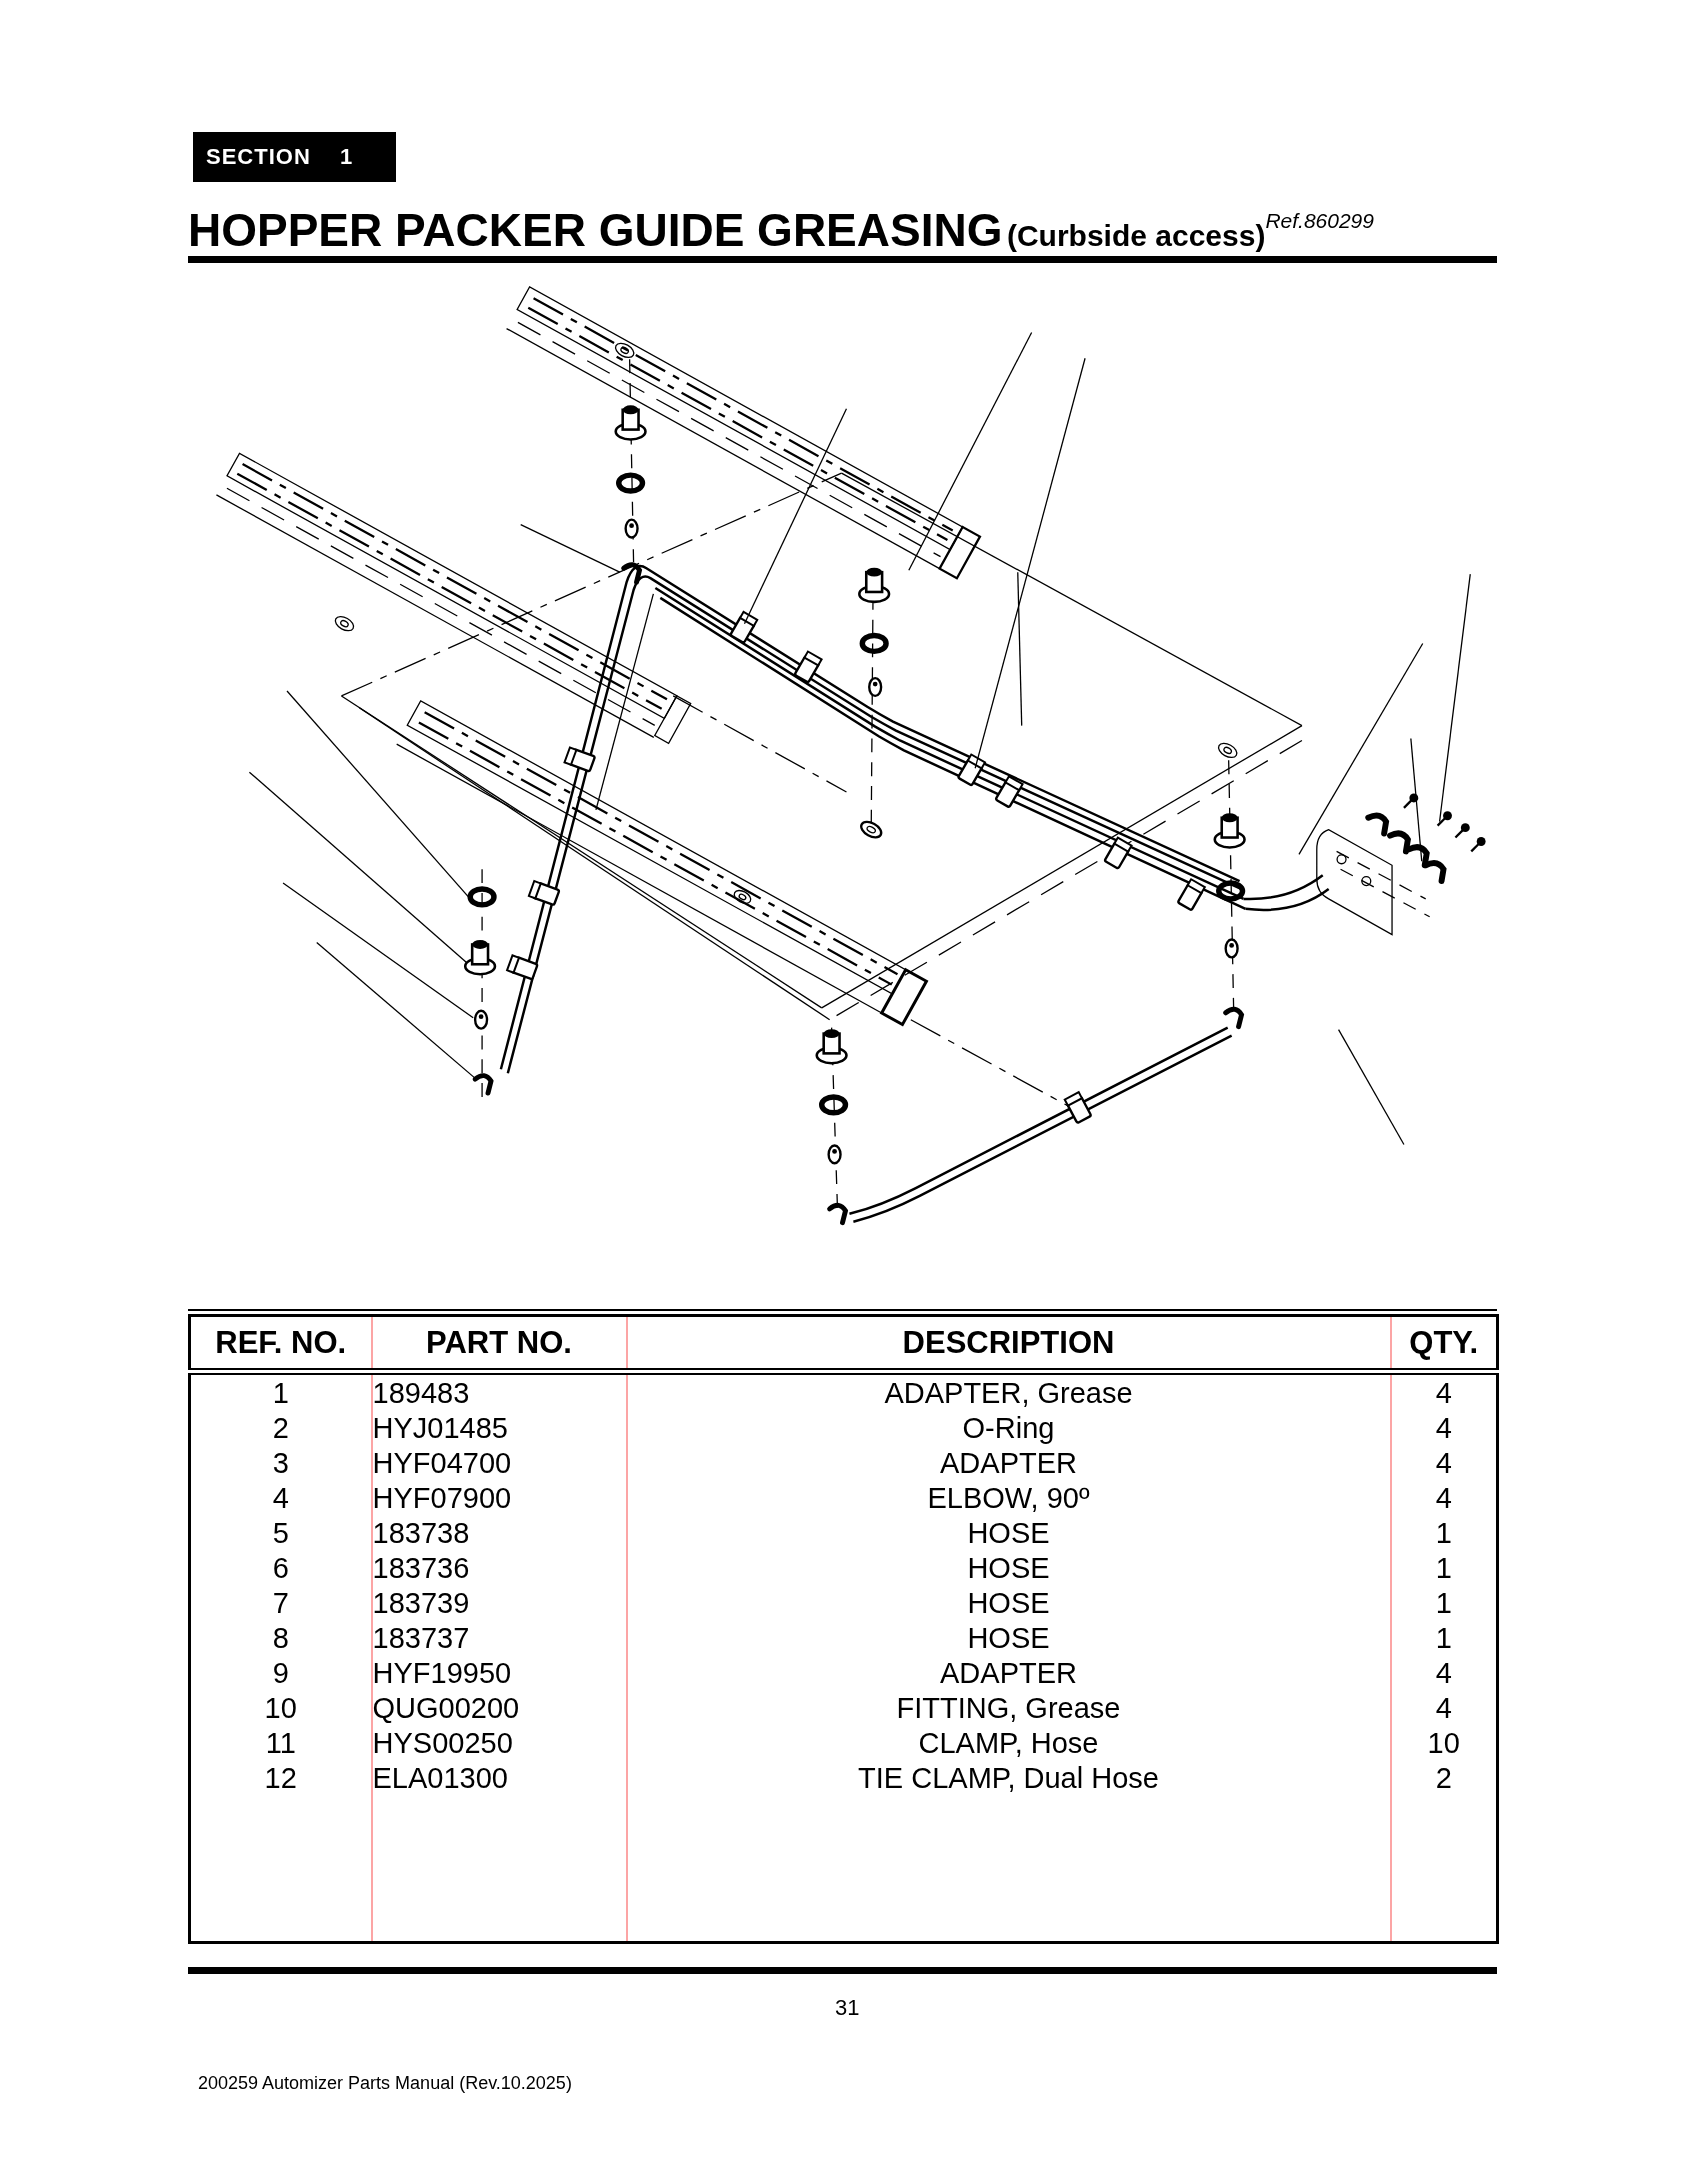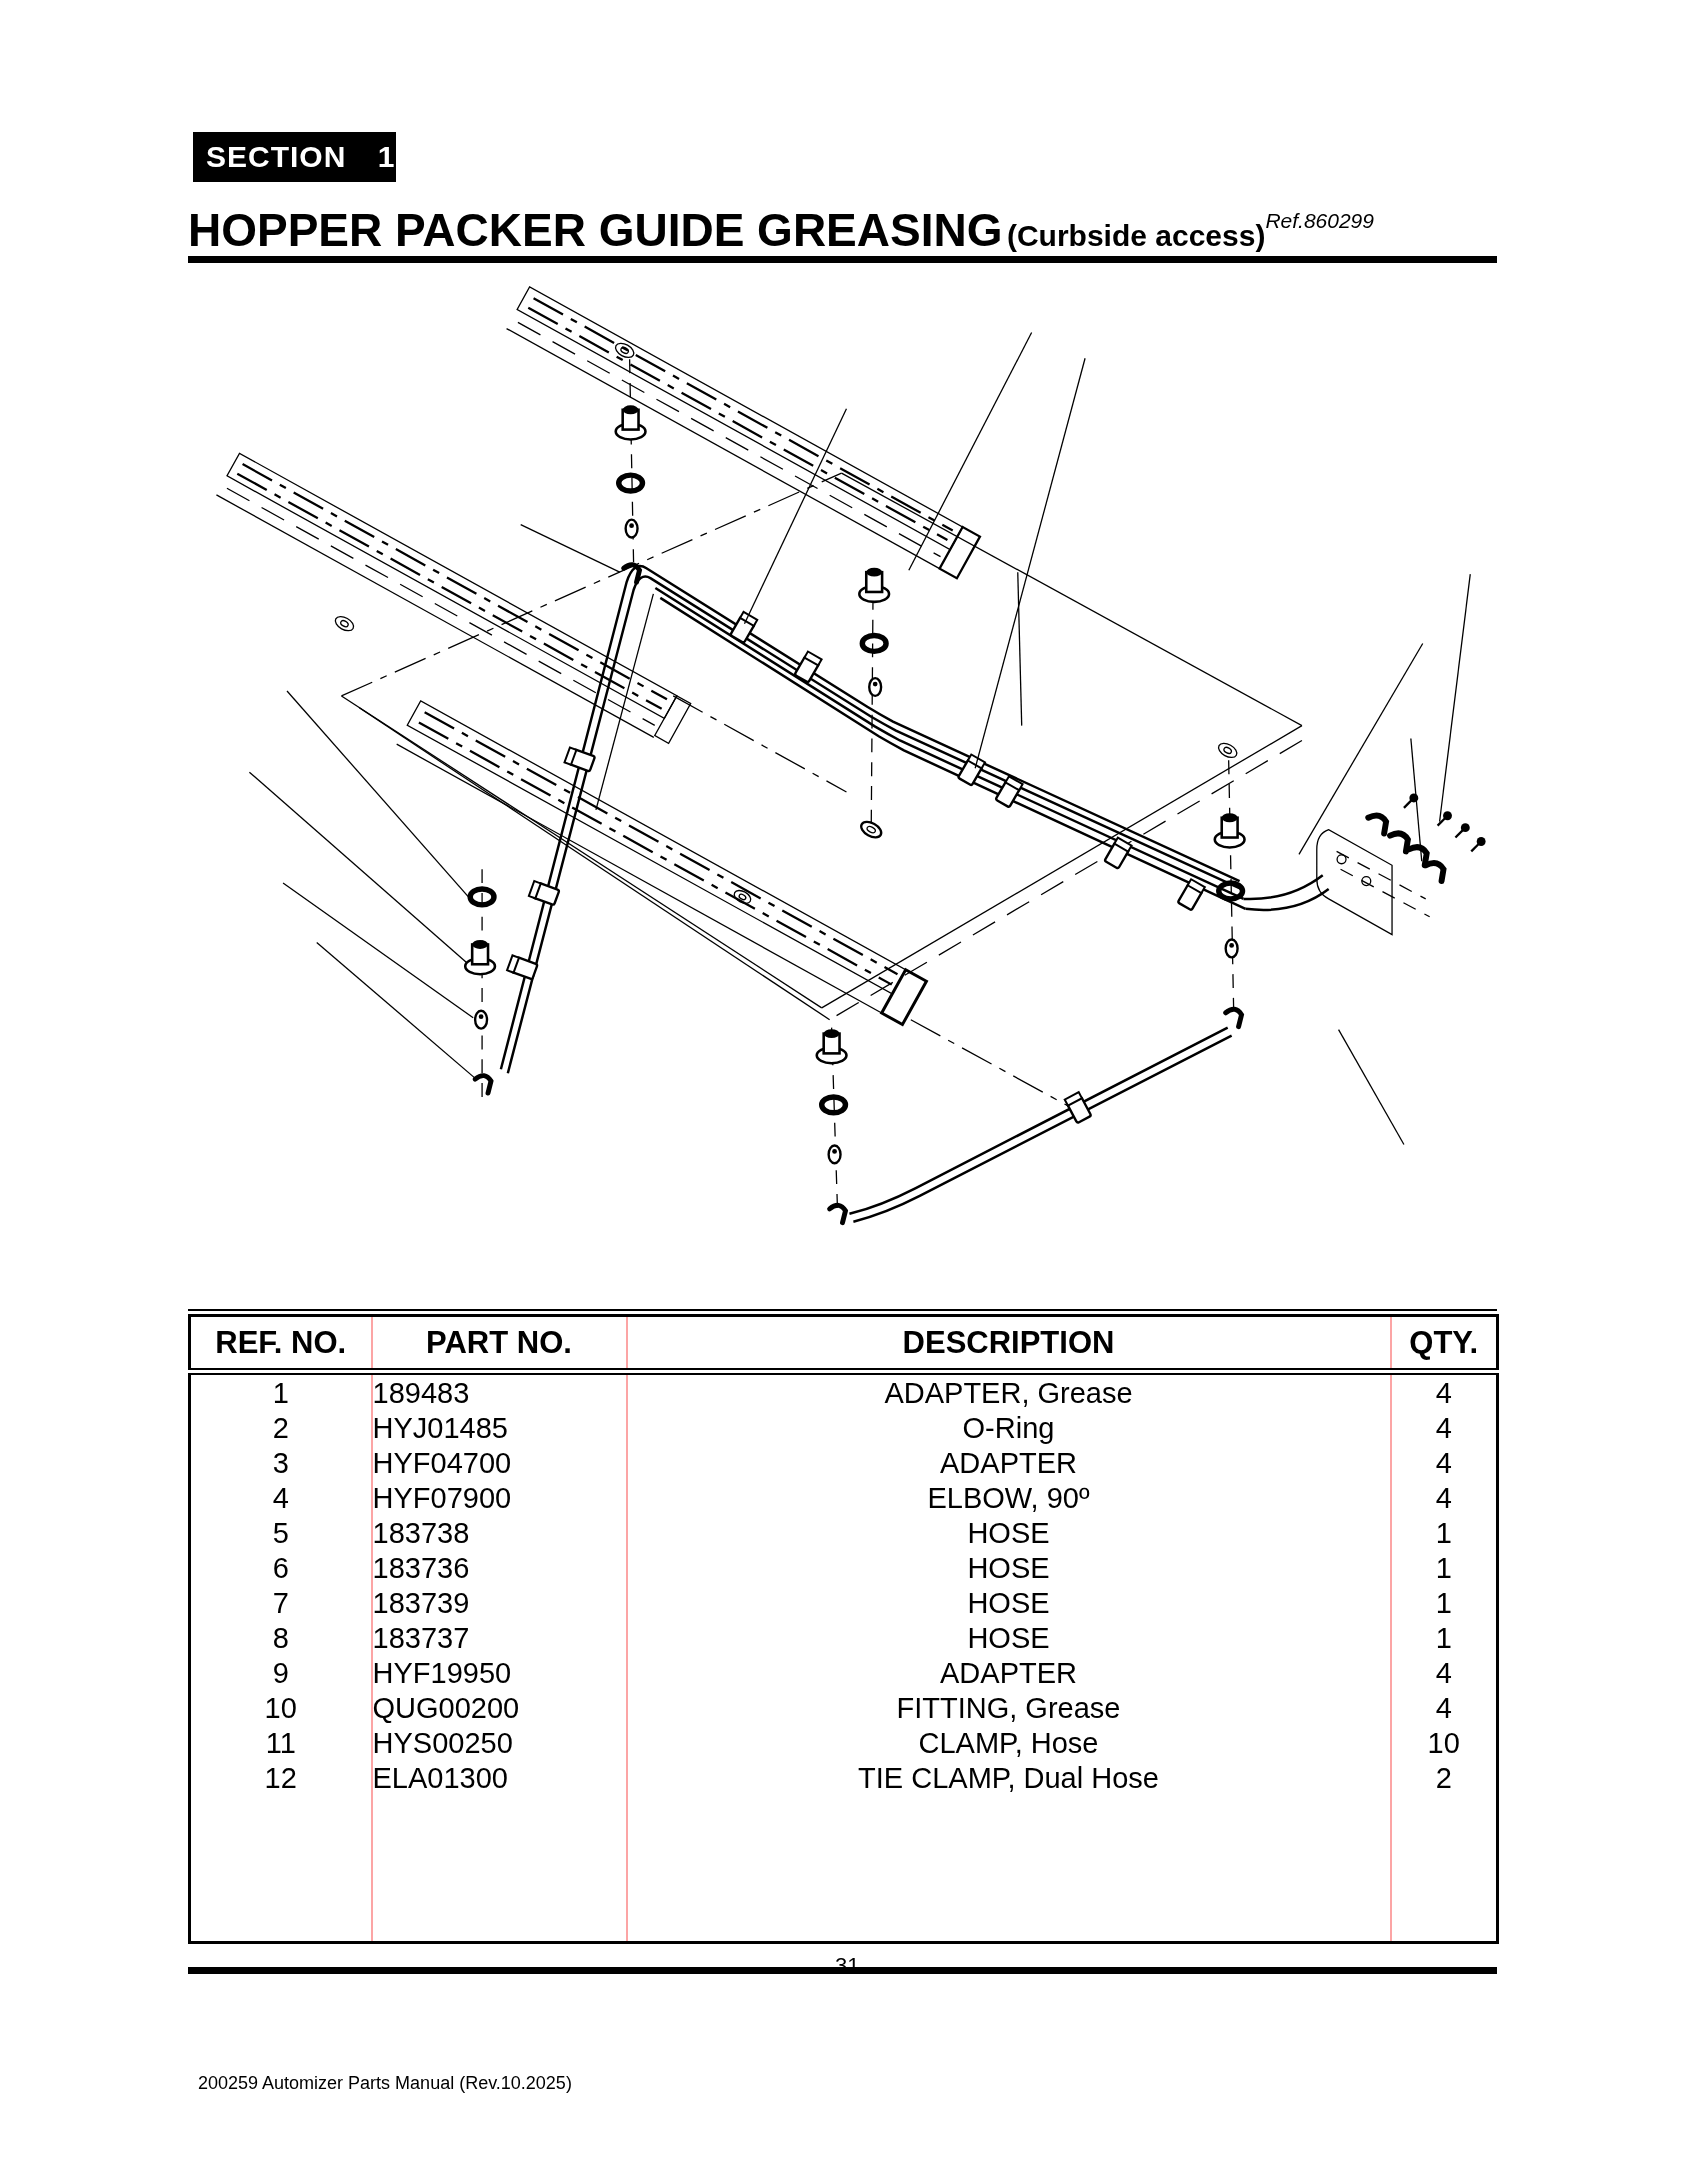--- a/index.html
+++ b/index.html
@@ -3,21 +3,21 @@
 <meta charset="utf-8">
 <style>
   html,body{margin:0;padding:0;background:#888;}
   .page{
     position:relative; width:1683px; height:2178px; background:#ffffff;
     font-family:"Liberation Sans", sans-serif; color:#000; overflow:hidden;
   }
   
   .section-badge{
     position:absolute; left:193px; top:132px; width:203px; height:50px;
-    background:#000; color:#fff; font-size:30px; font-weight:bold;
+    background:#000; color:#fff; font-size:22px; font-weight:bold;
     display:flex; align-items:center; padding-left:13px; box-sizing:border-box;
     word-spacing:22px; letter-spacing:1px;
   }
   .title-line{ position:absolute; left:188px; top:179px; width:1386px; white-space:nowrap;margin-top:24px;}
   .title-main{ font-size:46px; font-weight:bold; letter-spacing:0px;}
   .title-sub{ font-size:30px; font-weight:bold;}
   .title-ref{ font-size:21px; font-style:italic; font-weight:normal; vertical-align:18px;}
   .rule{ position:absolute; left:188px; width:1309px; height:7px; background:#000;}
   .rule-top{ top:256px;}
   .rule-bottom{ top:1967px;}
@@ -47,21 +47,21 @@
   table.parts td{
     font-size:29px; height:35px; padding:0; vertical-align:middle; line-height:34px;
   }
   td.c-ref{ text-align:center;}
   td.c-part{ text-align:left; padding-left:17px;}
   td.c-desc{ text-align:center; padding-left:15px;}
   td.c-qty{ text-align:center;}
   tr.filler td{ height:146px;}
   
   .footer-left{ position:absolute; left:198px; top:2073px; font-size:18px;}
-  .footer-page{ position:absolute; left:835px; top:1953px; font-size:22px;}
+  .footer-page{ position:absolute; left:835px; top:1995px; font-size:22px;}
 </style>
 </head>
 <body>
 
 <div class="page">
 
   <div class="section-badge">
     <span>SECTION 1</span>
   </div>
 

